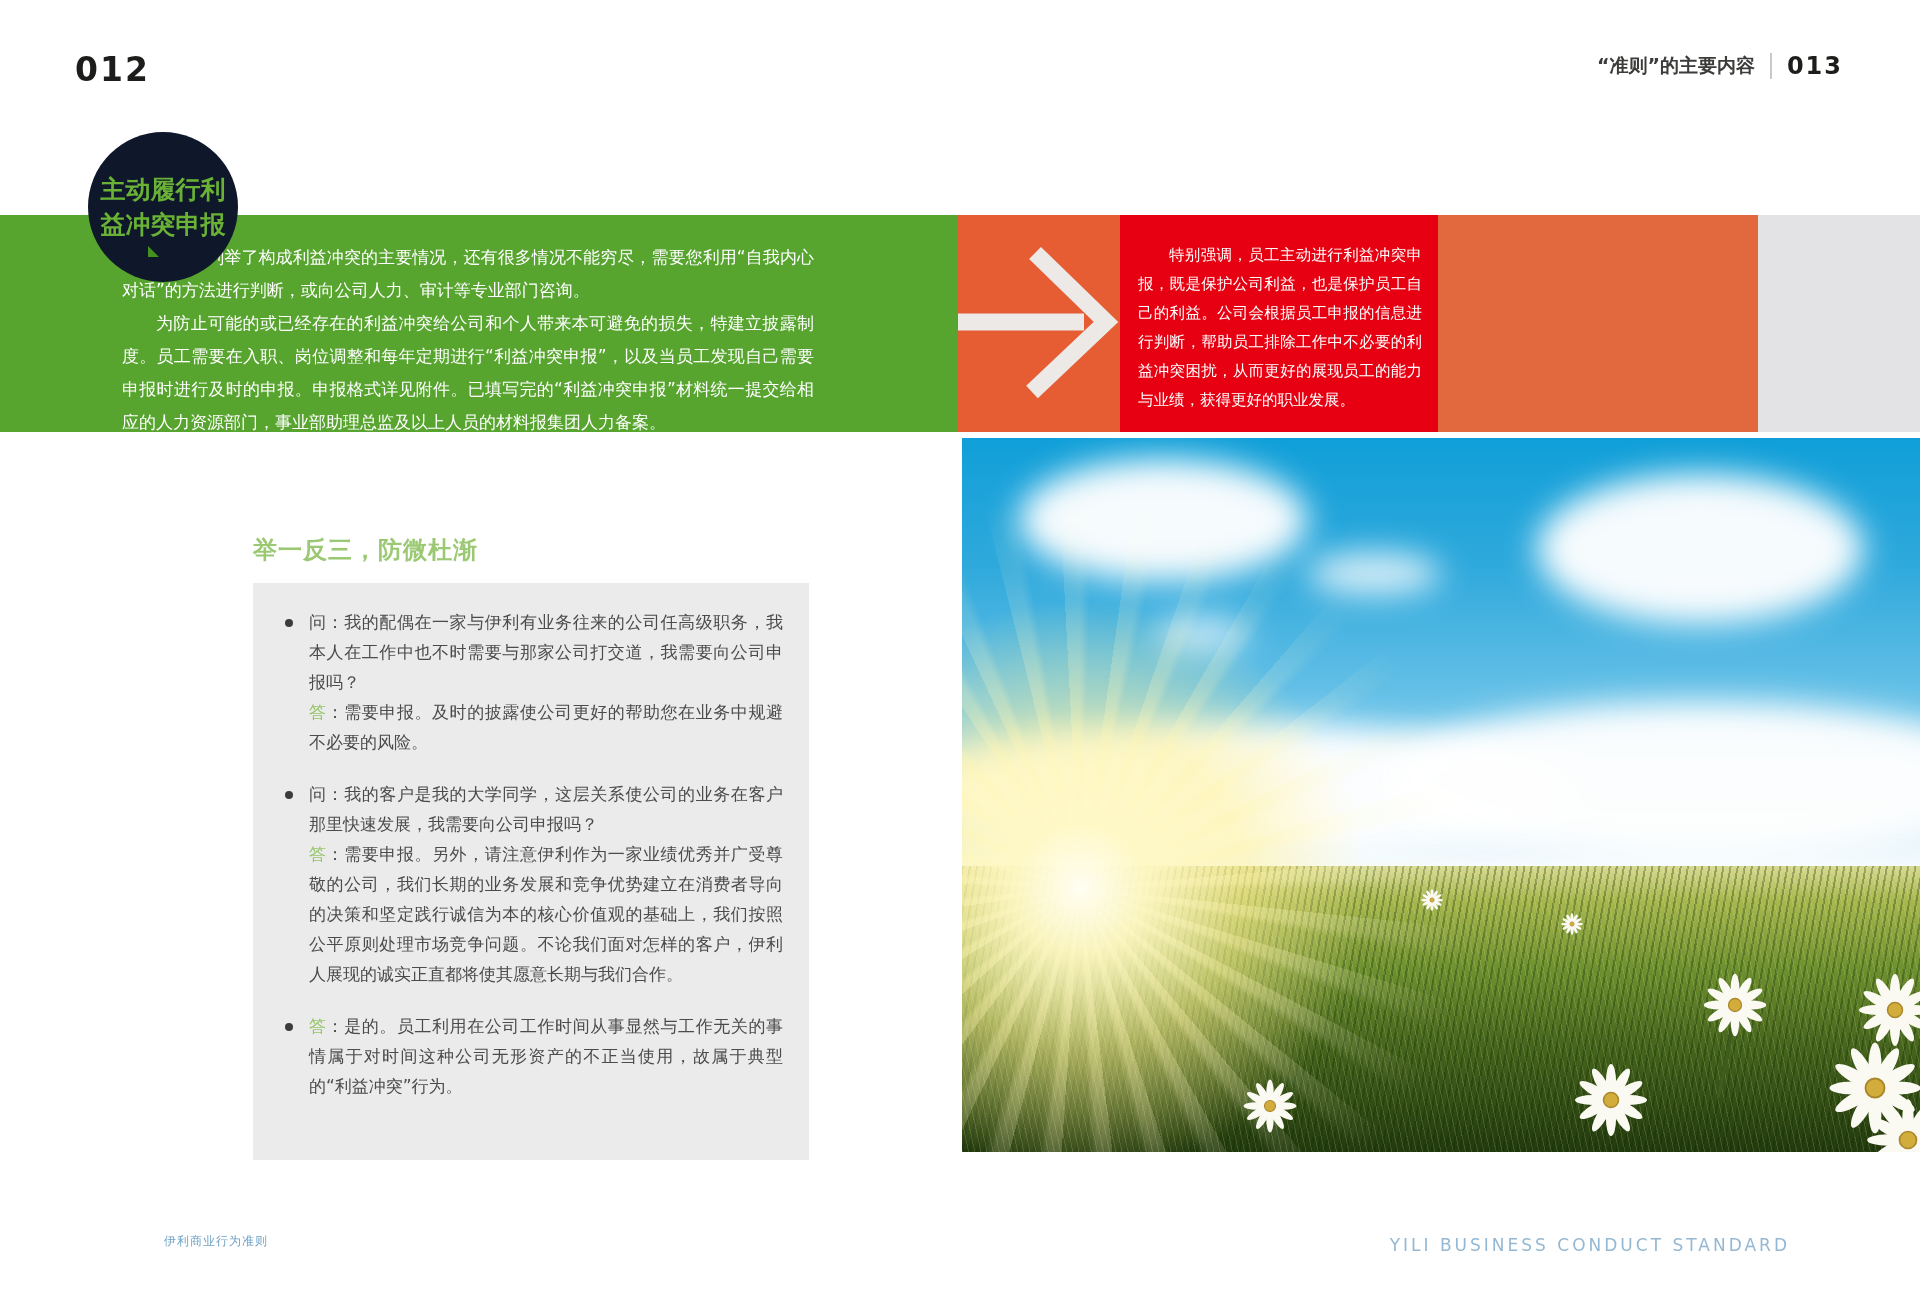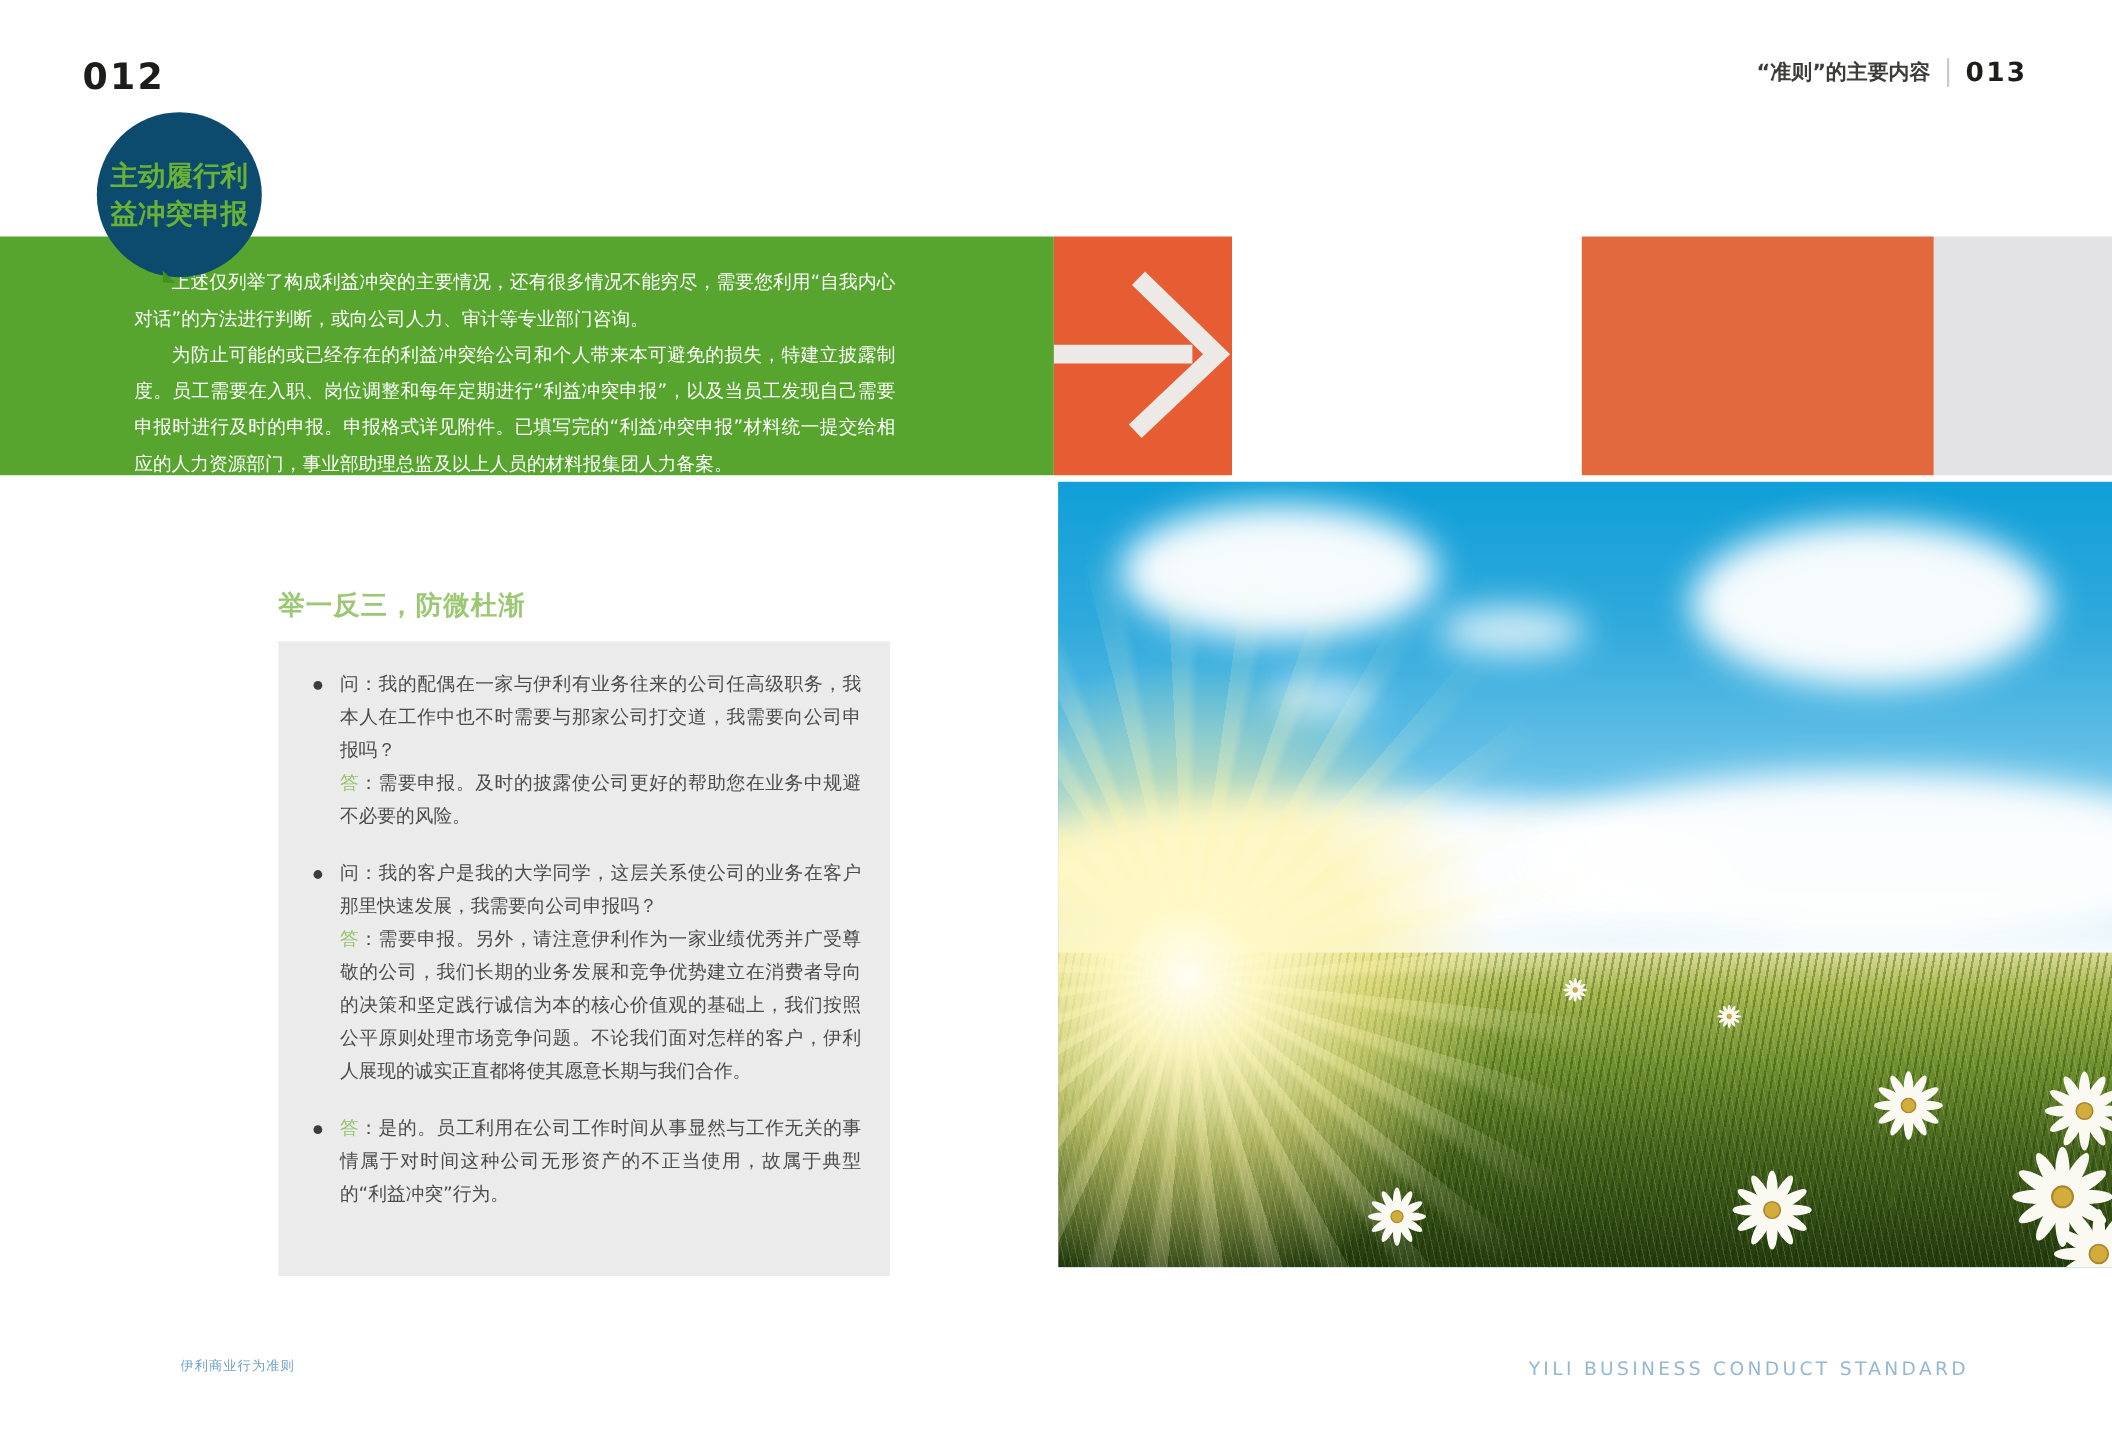--- a/index.html
+++ b/index.html
@@ -18,22 +18,22 @@
   .header-right {
     position:absolute; right:77px; top:52px;
     display:flex; align-items:center; gap:15px;
   }
   .header-right .section-title { font-size:19px; font-weight:bold; color:#3c3c3b; }
   .header-right .vdivider { width:2px; height:26px; background:#c9c9c9; }
   .header-right .pagenum { font-size:24px; font-weight:bold; color:#1d1d1b; letter-spacing:2px; }
 
   
   .circle-badge {
-    position:absolute; left:88px; top:102px; width:150px; height:150px;
-    background:#0c4a6e; border-radius:50%;
+    position:absolute; left:88px; top:132px; width:150px; height:150px;
+    background:#0f172a; border-radius:50%;
     display:flex; flex-direction:column; align-items:center; justify-content:center;
     z-index:5; text-align:center;
   }
   .circle-badge .line { font-size:25px; font-weight:bold; color:#69b236; line-height:35px; }
   .badge-triangle {
     position:absolute; left:148px; top:246px; z-index:6;
     width:0; height:0;
     border-left:11px solid #45911f; border-top:11px solid transparent;
   }
 
@@ -153,20 +153,23 @@
 
   <div class="banner orange1">
     <svg class="arrow-svg" viewBox="0 0 162 217" aria-hidden="true">
       <g stroke="#ece9e6" stroke-width="17" fill="none">
         <line x1="0" y1="107" x2="126" y2="107"></line>
         <polyline points="77,38 148,107 74,177"></polyline>
       </g>
     </svg>
   </div>
 
+  <div class="banner red">
+    <div class="text">特别强调，员工主动进行利益冲突申报，既是保护公司利益，也是保护员工自己的利益。公司会根据员工申报的信息进行判断，帮助员工排除工作中不必要的利益冲突困扰，从而更好的展现员工的能力与业绩，获得更好的职业发展。</div>
+  </div>
 
   <div class="banner orange2"></div>
   <div class="banner grayblk"></div>
 
   <div class="photo">
     <div class="sky"></div>
     <div class="cloud c1"></div>
     <div class="cloud c2"></div>
     <div class="cloud c3"></div>
     <div class="cloud c4"></div>

